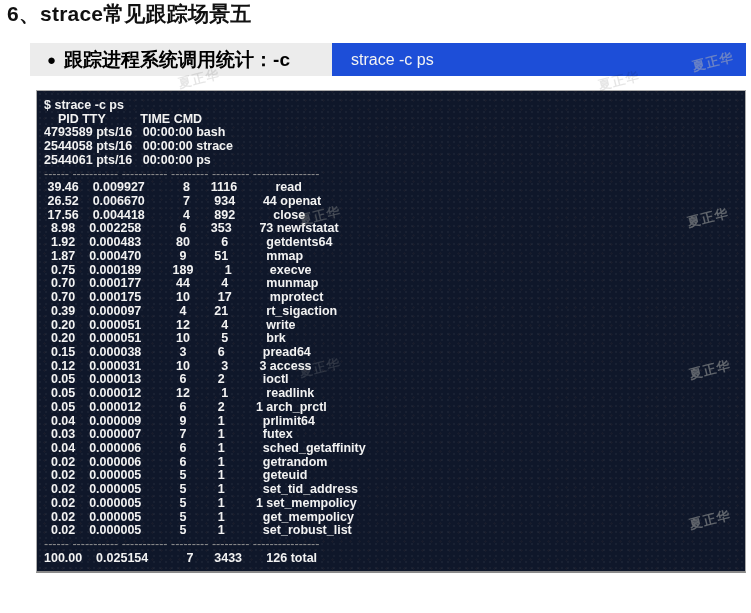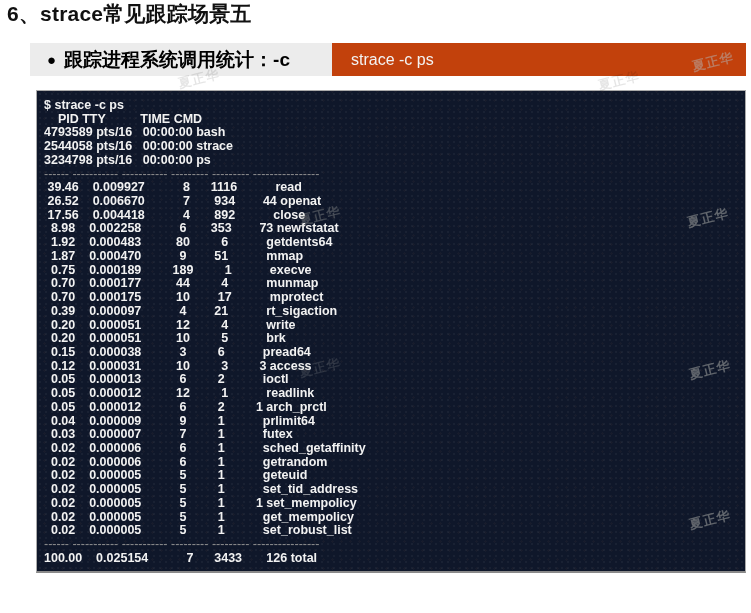--- a/index.html
+++ b/index.html
@@ -18,21 +18,21 @@
     display:flex;
   }
   .bar-label{
     flex:0 0 302px;background:#ececec;
     display:flex;align-items:center;
     padding-left:17px;box-sizing:border-box;
     font-size:19px;font-weight:bold;color:#000;white-space:nowrap;
   }
   .bar-label .bullet{font-size:15px;margin-right:8px;}
   .bar-cmd{
-    flex:1;background:#c2410c;color:#f3f3f3;
+    flex:1;background:#1d4ed8;color:#f3f3f3;
     display:flex;align-items:center;
     padding-left:19px;box-sizing:border-box;
     font-size:16px;white-space:nowrap;
   }
   .terminal{
     position:absolute;left:36px;top:90px;width:710px;height:483px;
     box-sizing:border-box;
     background:#0f172a;
     border:1px solid #aaaaaa;border-bottom:2px solid #8a8a8a;
     padding:8px 0 0 7px;
@@ -86,42 +86,42 @@
       <span>strace -c ps</span>
     </div>
   </div>
 
   <div class="terminal">
     <div class="tlines">
         <div class="tline">$ strace -c ps</div>
         <div class="tline">    PID TTY          TIME CMD</div>
         <div class="tline">4793589 pts/16   00:00:00 bash</div>
         <div class="tline">2544058 pts/16   00:00:00 strace</div>
-        <div class="tline">3234798 pts/16   00:00:00 ps</div>
+        <div class="tline">2544061 pts/16   00:00:00 ps</div>
         <div class="tline dim">------ ----------- ----------- --------- --------- ----------------</div>
         <div class="tline"> 39.46    0.009927           8      1116           read</div>
         <div class="tline"> 26.52    0.006670           7       934        44 openat</div>
         <div class="tline"> 17.56    0.004418           4       892           close</div>
         <div class="tline">  8.98    0.002258           6       353        73 newfstatat</div>
         <div class="tline">  1.92    0.000483          80         6           getdents64</div>
         <div class="tline">  1.87    0.000470           9        51           mmap</div>
         <div class="tline">  0.75    0.000189         189         1           execve</div>
         <div class="tline">  0.70    0.000177          44         4           munmap</div>
         <div class="tline">  0.70    0.000175          10        17           mprotect</div>
         <div class="tline">  0.39    0.000097           4        21           rt_sigaction</div>
         <div class="tline">  0.20    0.000051          12         4           write</div>
         <div class="tline">  0.20    0.000051          10         5           brk</div>
         <div class="tline">  0.15    0.000038           3         6           pread64</div>
         <div class="tline">  0.12    0.000031          10         3         3 access</div>
         <div class="tline">  0.05    0.000013           6         2           ioctl</div>
         <div class="tline">  0.05    0.000012          12         1           readlink</div>
         <div class="tline">  0.05    0.000012           6         2         1 arch_prctl</div>
         <div class="tline">  0.04    0.000009           9         1           prlimit64</div>
         <div class="tline">  0.03    0.000007           7         1           futex</div>
-        <div class="tline">  0.02    0.000006           6         1           sched_getaffinity</div>
+        <div class="tline">  0.04    0.000006           6         1           sched_getaffinity</div>
         <div class="tline">  0.02    0.000006           6         1           getrandom</div>
         <div class="tline">  0.02    0.000005           5         1           geteuid</div>
         <div class="tline">  0.02    0.000005           5         1           set_tid_address</div>
         <div class="tline">  0.02    0.000005           5         1         1 set_mempolicy</div>
         <div class="tline">  0.02    0.000005           5         1           get_mempolicy</div>
         <div class="tline">  0.02    0.000005           5         1           set_robust_list</div>
         <div class="tline dim">------ ----------- ----------- --------- --------- ----------------</div>
         <div class="tline">100.00    0.025154           7      3433       126 total</div>
       </div>
     <span class="wm wm-d">夏正华</span>

